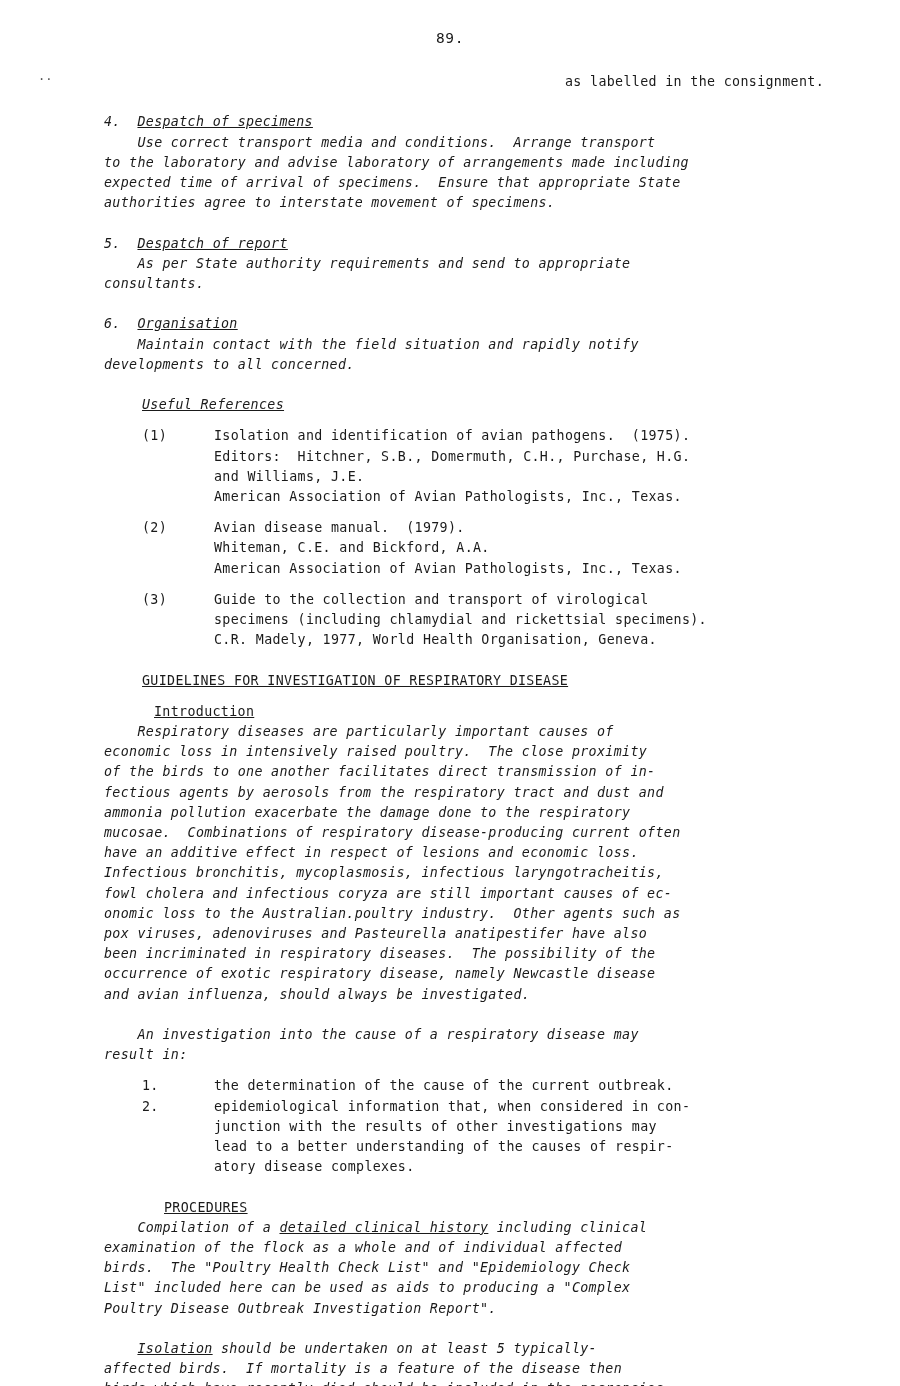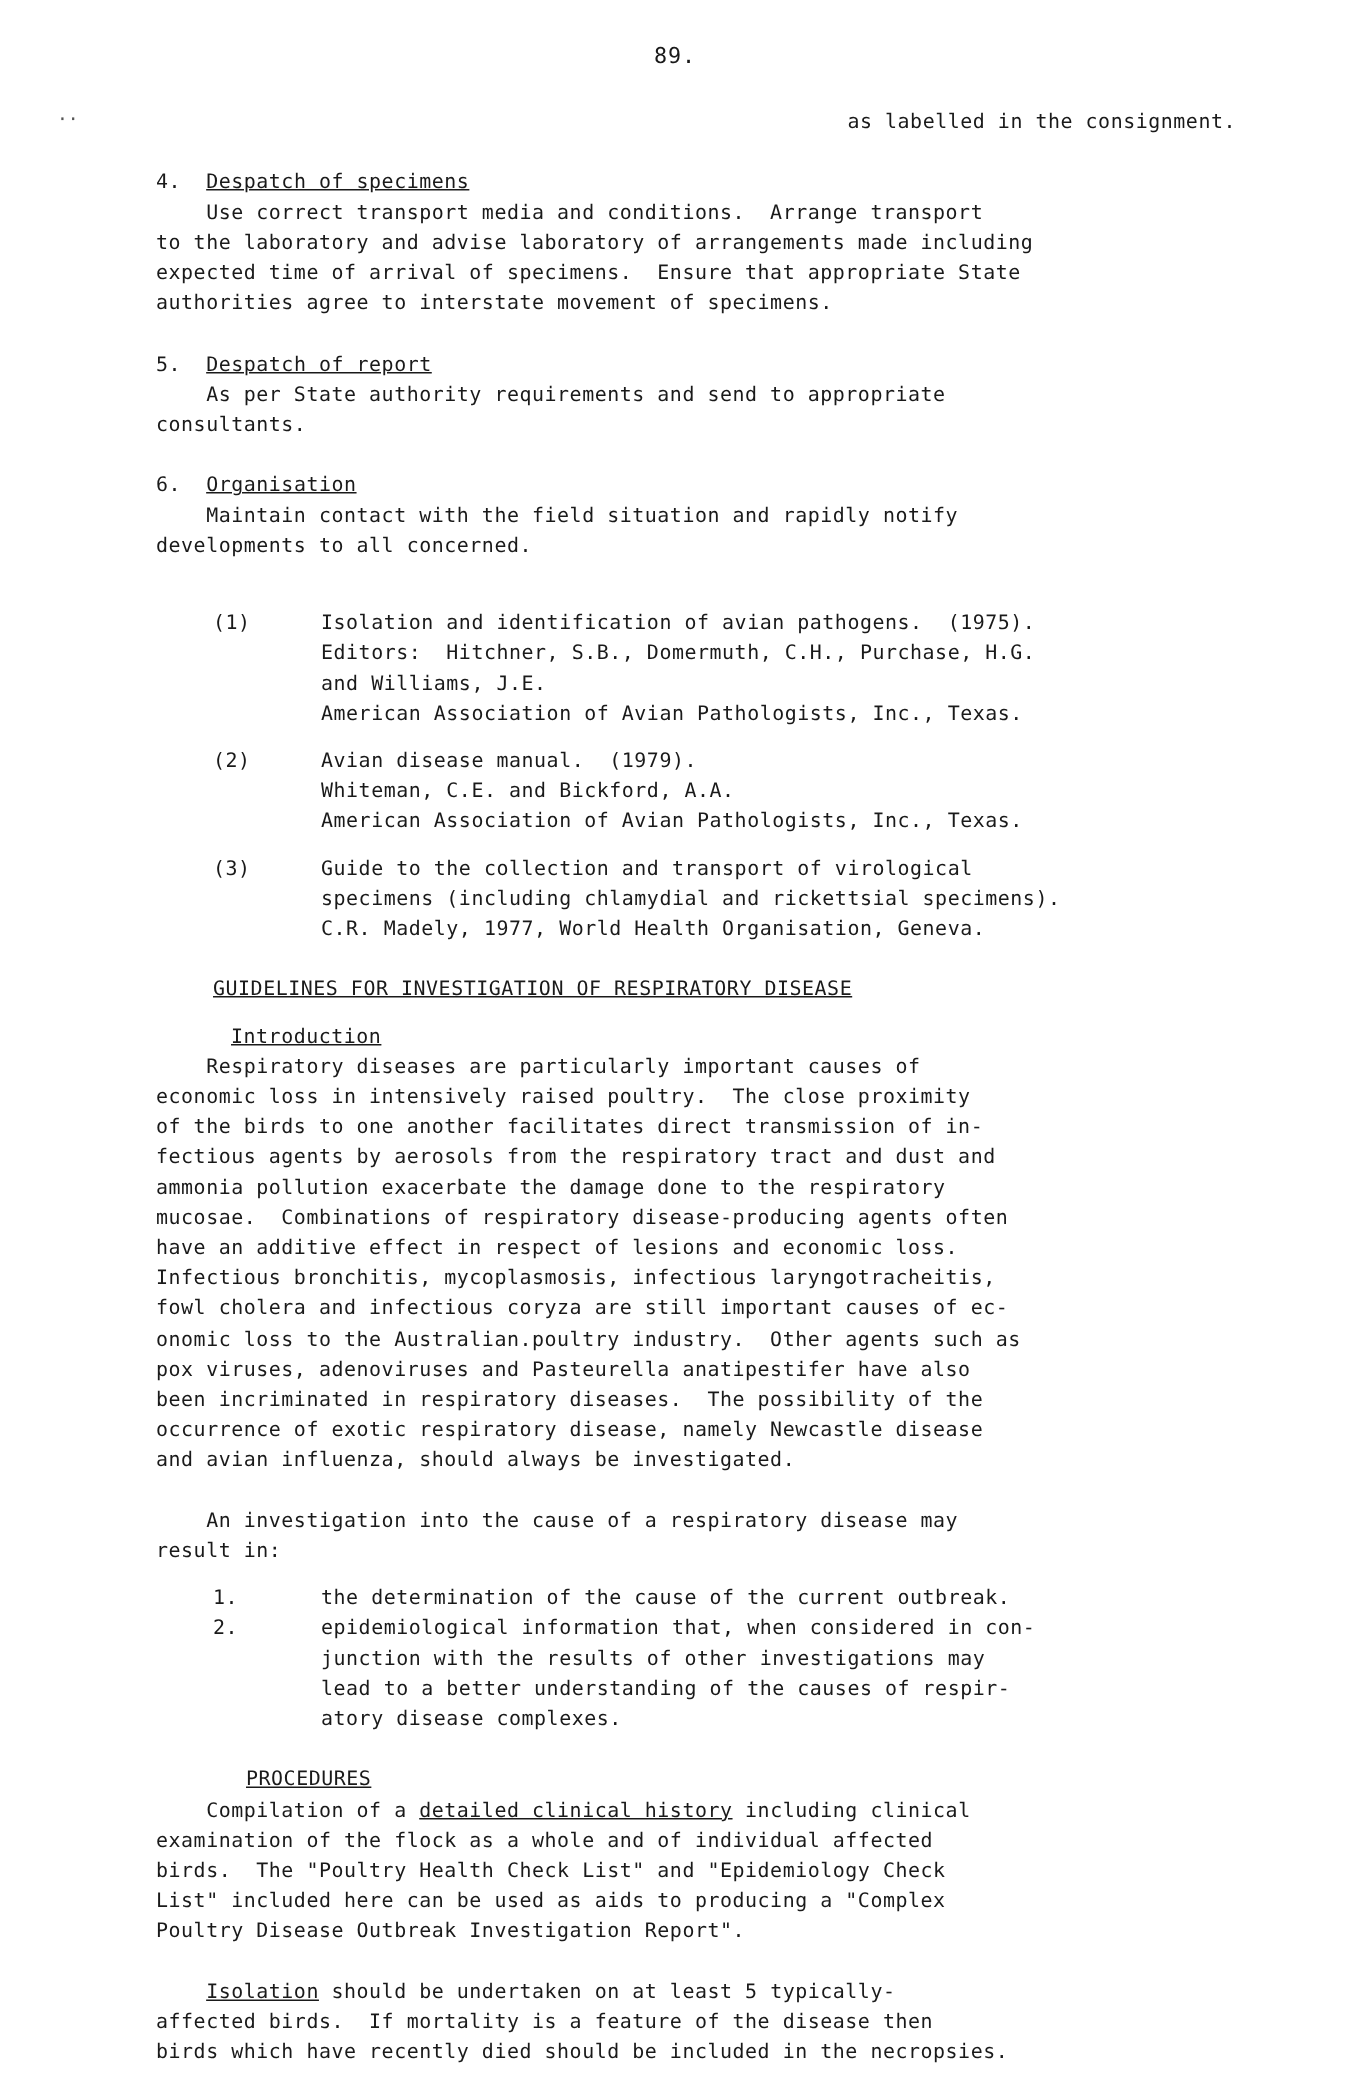--- a/index.html
+++ b/index.html
@@ -29,20 +29,21 @@
     position: absolute;
     top: 72px;
     left: 104px;
     width: 720px;
     font-size: 13.3px;
     line-height: 20.2px;
     letter-spacing: 0.35px;
   }
   .line {
     white-space: pre;
+    font-style: italic;
   }
   .centered-line {
     text-align: right;
     padding-left: 214px;
     white-space: pre;
   }
   .blank {
     height: 20.2px;
   }
   .half-blank {
@@ -96,20 +97,21 @@
     <div class="line"><span>5.</span><span>  </span><span class="u">Despatch of report</span></div>
     <div class="line">    As per State authority requirements and send to appropriate</div>
     <div class="line">consultants.</div>
     <div class="blank"></div>
 
     <div class="line"><span>6.</span><span>  </span><span class="u">Organisation</span></div>
     <div class="line">    Maintain contact with the field situation and rapidly notify</div>
     <div class="line">developments to all concerned.</div>
     <div class="blank"></div>
 
+    <div class="line indent-1"><span class="u">Useful References</span></div>
     <div class="half-blank"></div>
 
     <div class="ref-block">
       <div class="ref-row indent-1"><span style="display:inline-block;width:72px;">(1)</span><span>Isolation and identification of avian pathogens.  (1975).</span></div>
       <div class="ref-row indent-1"><span style="display:inline-block;width:72px;"></span><span>Editors:  Hitchner, S.B., Domermuth, C.H., Purchase, H.G.</span></div>
       <div class="ref-row indent-1"><span style="display:inline-block;width:72px;"></span><span>and Williams, J.E.</span></div>
       <div class="ref-row indent-1"><span style="display:inline-block;width:72px;"></span><span>American Association of Avian Pathologists, Inc., Texas.</span></div>
     </div>
     <div class="half-blank"></div>
 
@@ -129,21 +131,21 @@
 
     <div class="heading-big"><span class="u">GUIDELINES FOR INVESTIGATION OF RESPIRATORY DISEASE</span></div>
     <div class="half-blank"></div>
     <div class="sub-head"><span class="u">Introduction</span></div>
 
     <div class="line">    Respiratory diseases are particularly important causes of</div>
     <div class="line">economic loss in intensively raised poultry.  The close proximity</div>
     <div class="line">of the birds to one another facilitates direct transmission of in-</div>
     <div class="line">fectious agents by aerosols from the respiratory tract and dust and</div>
     <div class="line">ammonia pollution exacerbate the damage done to the respiratory</div>
-    <div class="line">mucosae.  Combinations of respiratory disease-producing agents often</div>
+    <div class="line">mucosae.  Combinations of respiratory disease-producing current often</div>
     <div class="line">have an additive effect in respect of lesions and economic loss.</div>
     <div class="line">Infectious bronchitis, mycoplasmosis, infectious laryngotracheitis,</div>
     <div class="line">fowl cholera and infectious coryza are still important causes of ec-</div>
     <div class="line">onomic loss to the Australian.poultry industry.  Other agents such as</div>
     <div class="line">pox viruses, adenoviruses and Pasteurella anatipestifer have also</div>
     <div class="line">been incriminated in respiratory diseases.  The possibility of the</div>
     <div class="line">occurrence of exotic respiratory disease, namely Newcastle disease</div>
     <div class="line">and avian influenza, should always be investigated.</div>
     <div class="blank"></div>
 

